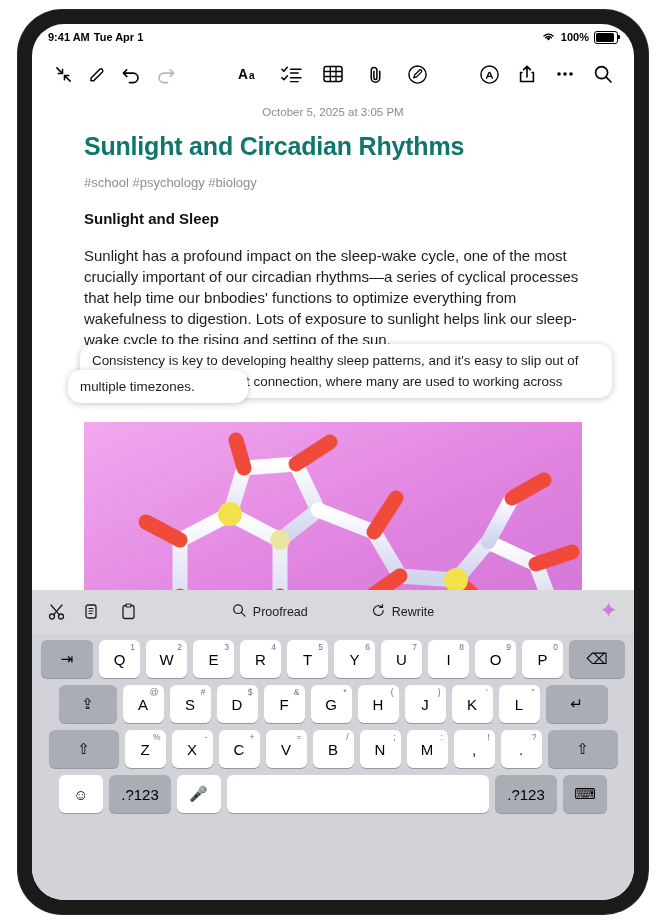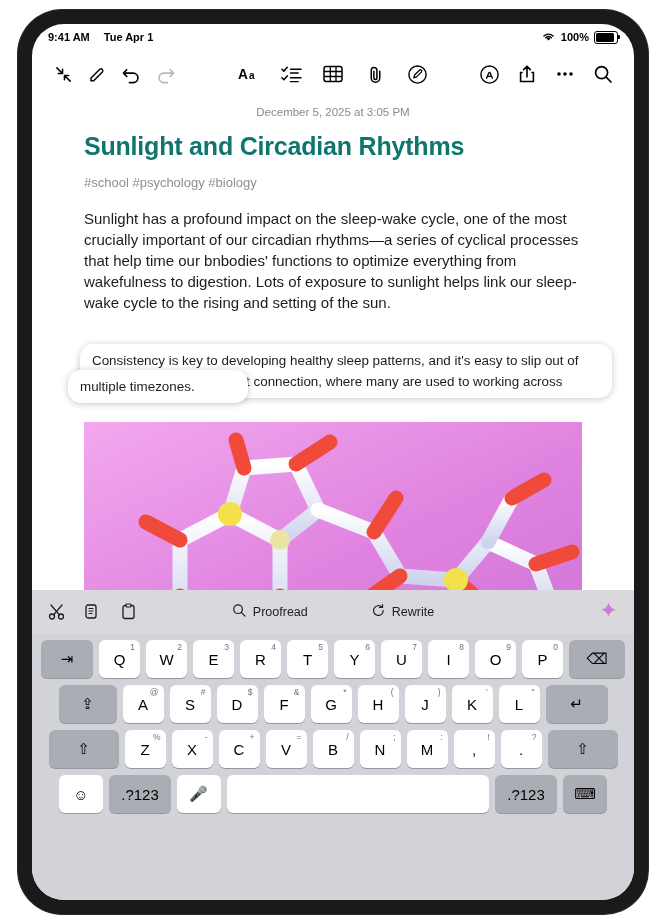--- a/index.html
+++ b/index.html
@@ -37,21 +37,21 @@
     position: absolute;
     left: 0; top: 0;
     width: 602px; height: 26px;
     display: flex;
     align-items: center;
     font-size: 11px;
     color: #000;
     padding: 0 16px;
     box-sizing: border-box;
   }
-  .status-left { display: flex; gap: 14px; align-items: center; font-weight: 600;}
+  .status-left { display: flex; gap: 4px; align-items: center; font-weight: 600;}
   .status-right { margin-left: auto; display: flex; gap: 5px; align-items: center; font-weight: 600;}
   .battery {
     width: 22px; height: 11px;
     border: 1px solid #000;
     border-radius: 3px;
     position: relative;
     display: inline-block;
   }
   .battery::after {
     content: "";
@@ -357,23 +357,24 @@
         <div class="tb-ico">
           <svg width="20" height="20" viewBox="0 0 20 20">
               <circle cx="8.6" cy="8.6" r="6" stroke="#000" stroke-width="1.7" fill="none"></circle>
               <path d="M13.2 13.2L18 18" stroke="#000" stroke-width="1.7" stroke-linecap="round"></path>
             </svg>
         </div>
       </div>
     </div>
 
     <div class="note">
-      <div class="date">December 5, 2025 at 3:05 PM</div>
+      <div class="date">October 5, 2025 at 3:05 PM</div>
       <div class="title">Sunlight and Circadian Rhythms</div>
       <div class="tags">#school #psychology #biology</div>
+      <div class="h2">Sunlight and Sleep</div>
       <div class="para">Sunlight has a profound impact on the sleep-wake cycle, one of the most crucially important of our circadian rhythms—a series of cyclical processes that help time our bnbodies' functions to optimize everything from wakefulness to digestion. Lots of exposure to sunlight helps link our sleep-wake cycle to the rising and setting of the sun.</div>
 
       <div class="hw-bubble" id="hw1">Consistency is key to developing healthy sleep patterns, and it's easy to slip out of sync in a world of constant connection, where many are used to working across</div>
       <div class="hw-bubble" id="hw2">multiple timezones.</div>
 
       <div class="figure">
         <svg width="498" height="236" viewBox="0 0 498 236">
           <defs>
             <linearGradient id="bg" x1="0" y1="0" x2="1" y2="1">
               <stop offset="0%" stop-color="#f2a8ee"></stop>

